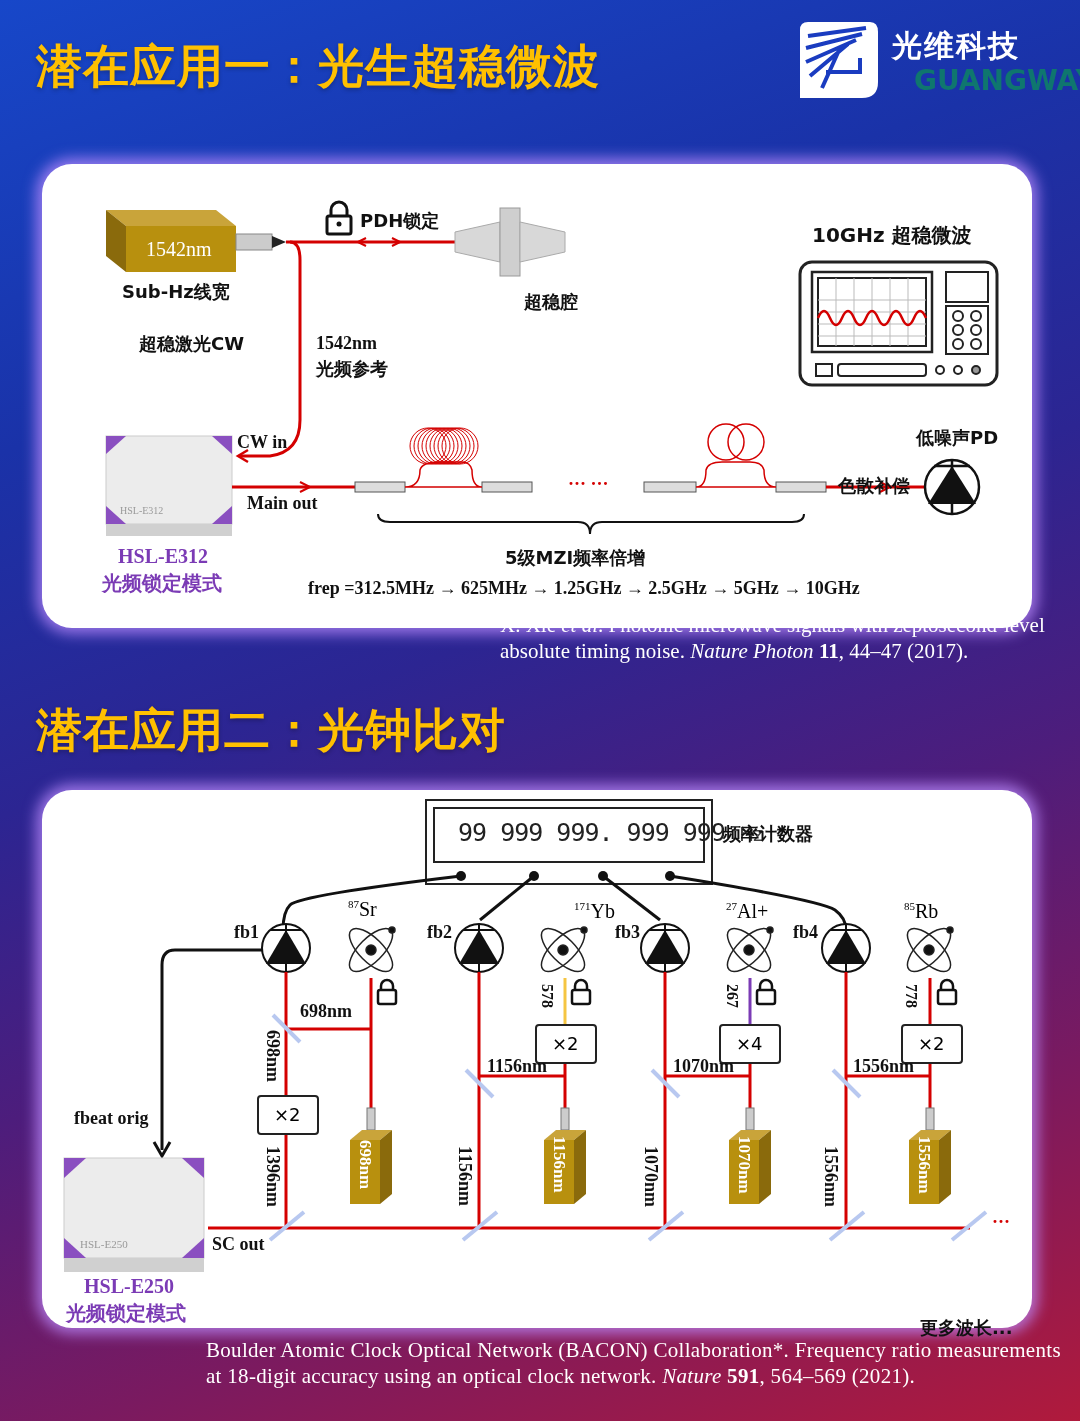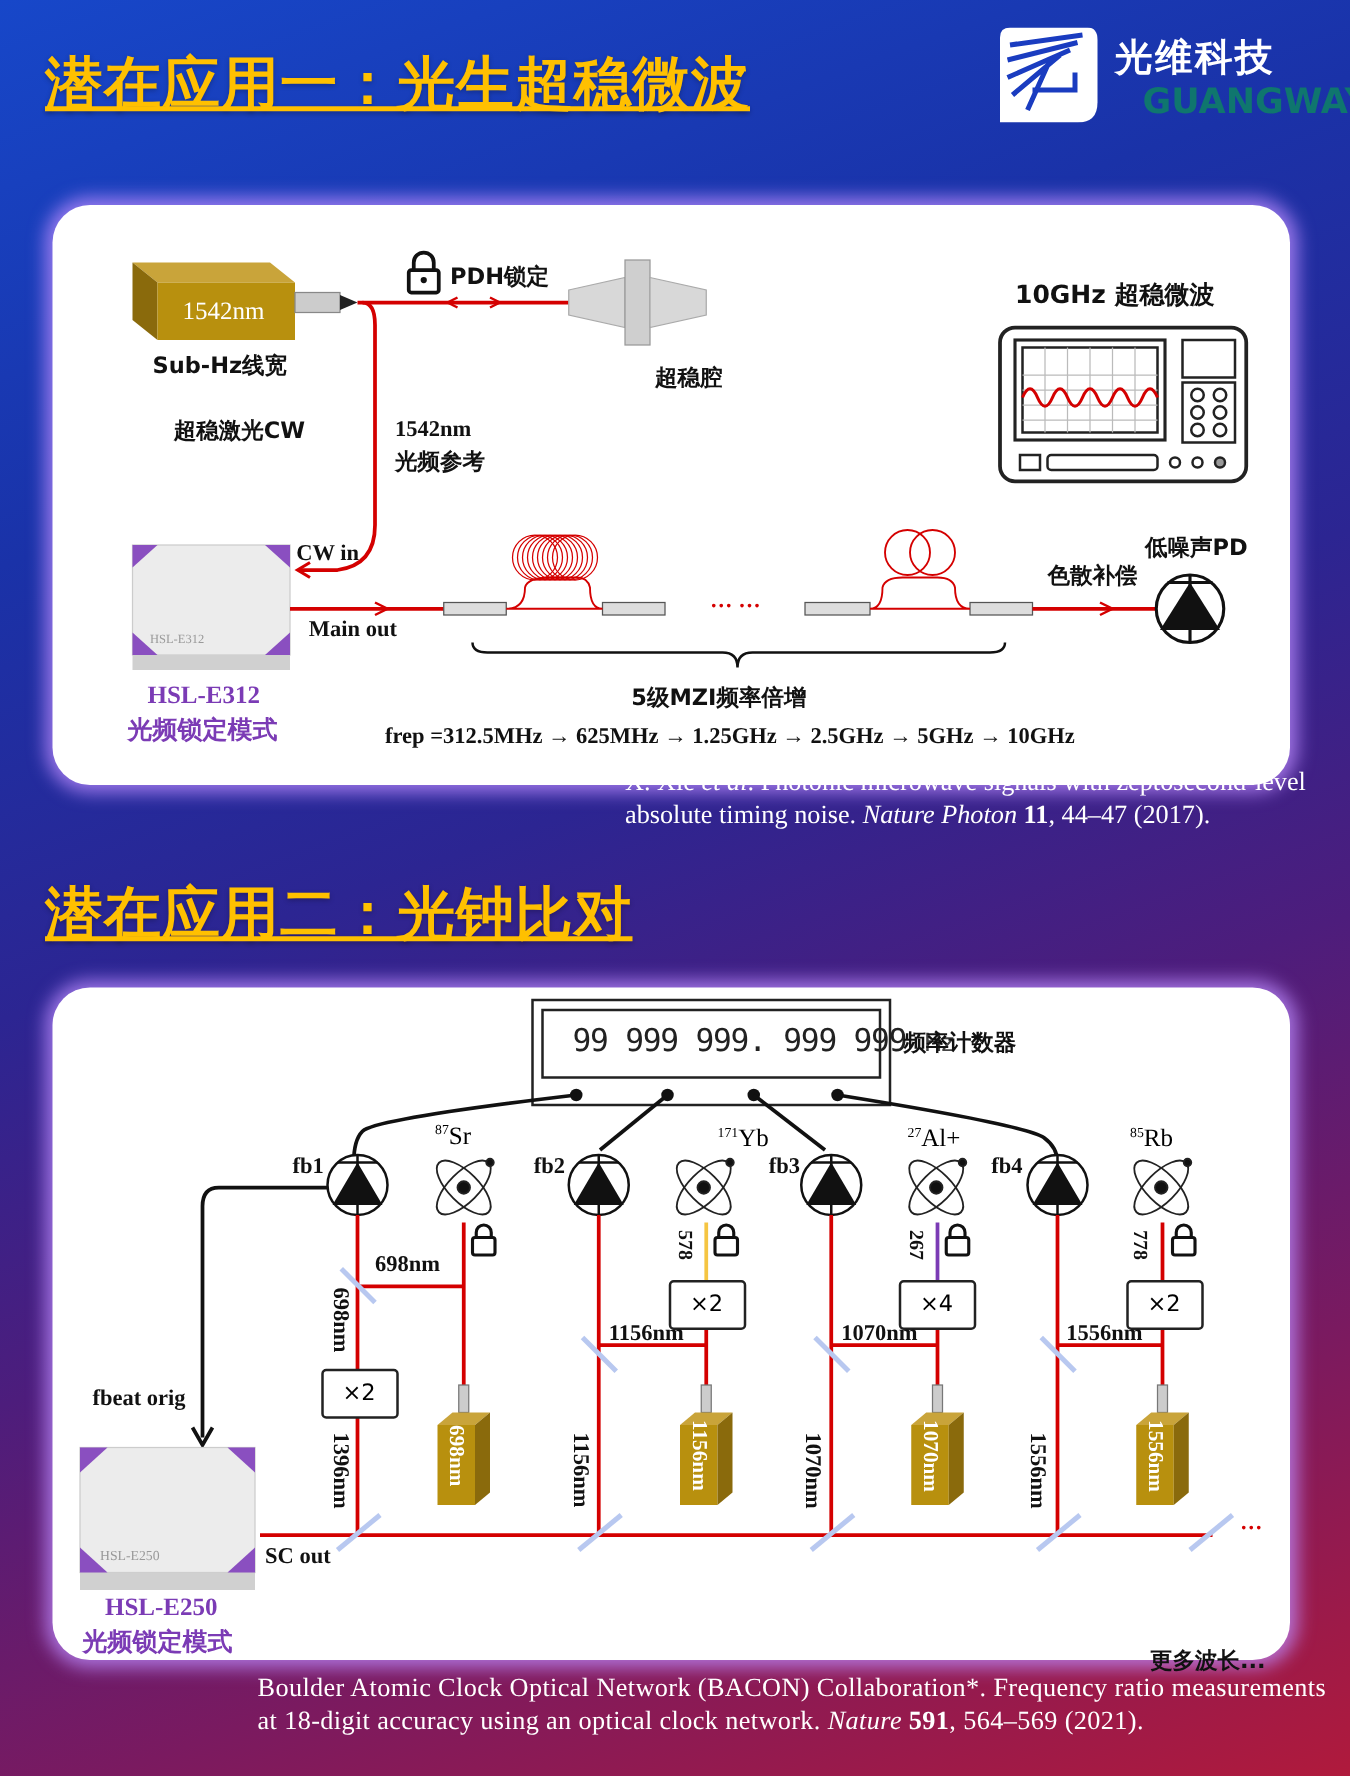--- a/index.html
+++ b/index.html
@@ -1,20 +1,20 @@
 <!DOCTYPE html>
 <html><head>
 <meta charset="utf-8">
 <style>
   html,body{margin:0;padding:0;}
   body{width:1080px;height:1421px;position:relative;overflow:hidden;
     background:linear-gradient(160deg,#1747c9 0%,#1a32a8 25%,#2c2592 45%,#4d1d7c 62%,#7a1a60 80%,#b01a3c 100%);
     font-family:"Liberation Serif","DejaVu Serif",serif;}
   .abs{position:absolute;}
-  .sec-title{position:absolute;color:#ffc000;font-family:"DejaVu Sans",sans-serif;font-weight:bold;font-size:46px;letter-spacing:1px;text-shadow:0 2px 4px rgba(0,0,0,.25);white-space:nowrap;text-decoration:underline;}
+  .sec-title{position:absolute;color:#ffc000;font-family:"DejaVu Sans",sans-serif;font-weight:bold;font-size:46px;letter-spacing:1px;text-shadow:0 2px 4px rgba(0,0,0,.25);white-space:nowrap;}
   .panel{position:absolute;background:#fff;border-radius:30px;box-shadow:0 0 14px 6px rgba(190,140,255,.75);}
   .ref{position:absolute;color:#fff;font-family:"Liberation Serif",serif;font-size:21px;line-height:26px;}
   .ref i{font-style:italic;}
   .lbl{position:absolute;color:#111;font-weight:bold;font-size:18px;white-space:nowrap;}
   .cn{font-family:"DejaVu Sans",sans-serif;}
   .vlbl{position:absolute;color:#111;font-weight:bold;font-size:18px;writing-mode:vertical-rl;white-space:nowrap;}
   .purple{color:#7b3bb5;}
   .logo-cn{font-family:"DejaVu Sans",sans-serif;font-weight:bold;font-size:30px;color:#fff;letter-spacing:2px;}
   .logo-en{font-family:"DejaVu Sans",sans-serif;font-weight:bold;font-size:28px;color:#0f766e;margin-left:24px;}
   .logo-prod{font-family:"DejaVu Sans",sans-serif;font-size:29px;color:#fff;letter-spacing:1px;}
@@ -138,21 +138,21 @@
 <div class="lbl" style="left:146px;top:238px;color:#fff;font-weight:normal;font-size:20px;">1542nm</div>
 <div class="lbl cn" style="left:122px;top:280px;text-align:center;">Sub-Hz线宽</div>
 <div class="lbl cn" style="left:139px;top:304px;margin-top:28px;">超稳激光CW</div>
 <div class="lbl cn" style="left:488px;top:290px;margin-left:36px;">超稳腔</div>
 <div class="lbl" style="left:316px;top:333px;">1542nm</div>
 <div class="lbl cn" style="left:316px;top:357px;">光频参考</div>
 <div class="lbl cn" style="left:812px;top:222px;font-size:20px;">10GHz 超稳微波</div>
 <div class="lbl" style="left:237px;top:432px;">CW in</div>
 <div class="lbl" style="left:247px;top:493px;">Main out</div>
 <div class="lbl" style="left:568px;top:474px;color:#d40000;">··· ···</div>
-<div class="lbl cn" style="left:838px;top:448px;">色散补偿</div>
+<div class="lbl cn" style="left:838px;top:474px;">色散补偿</div>
 <div class="lbl cn" style="left:916px;top:426px;">低噪声PD</div>
 <div class="lbl cn" style="left:505px;top:546px;">5级MZI频率倍增</div>
 <div class="lbl" style="left:308px;top:578px;font-size:18px;">frep =312.5MHz → 625MHz → 1.25GHz → 2.5GHz → 5GHz → 10GHz</div>
 <div class="lbl purple" style="left:118px;top:545px;font-size:20px;color:#7b3bb5;">HSL-E312</div>
 <div class="lbl cn purple" style="left:102px;top:570px;font-size:20px;color:#7b3bb5;">光频锁定模式</div>
 
 <div class="ref" style="left:500px;top:612px;width:560px;">
   <span>X. Xie </span><i>et al</i><span>. Photonic microwave signals with zeptosecond-level absolute timing noise. </span><i>Nature Photon</i><b> 11</b><span>, 44–47 (2017).</span>
 </div>
 

